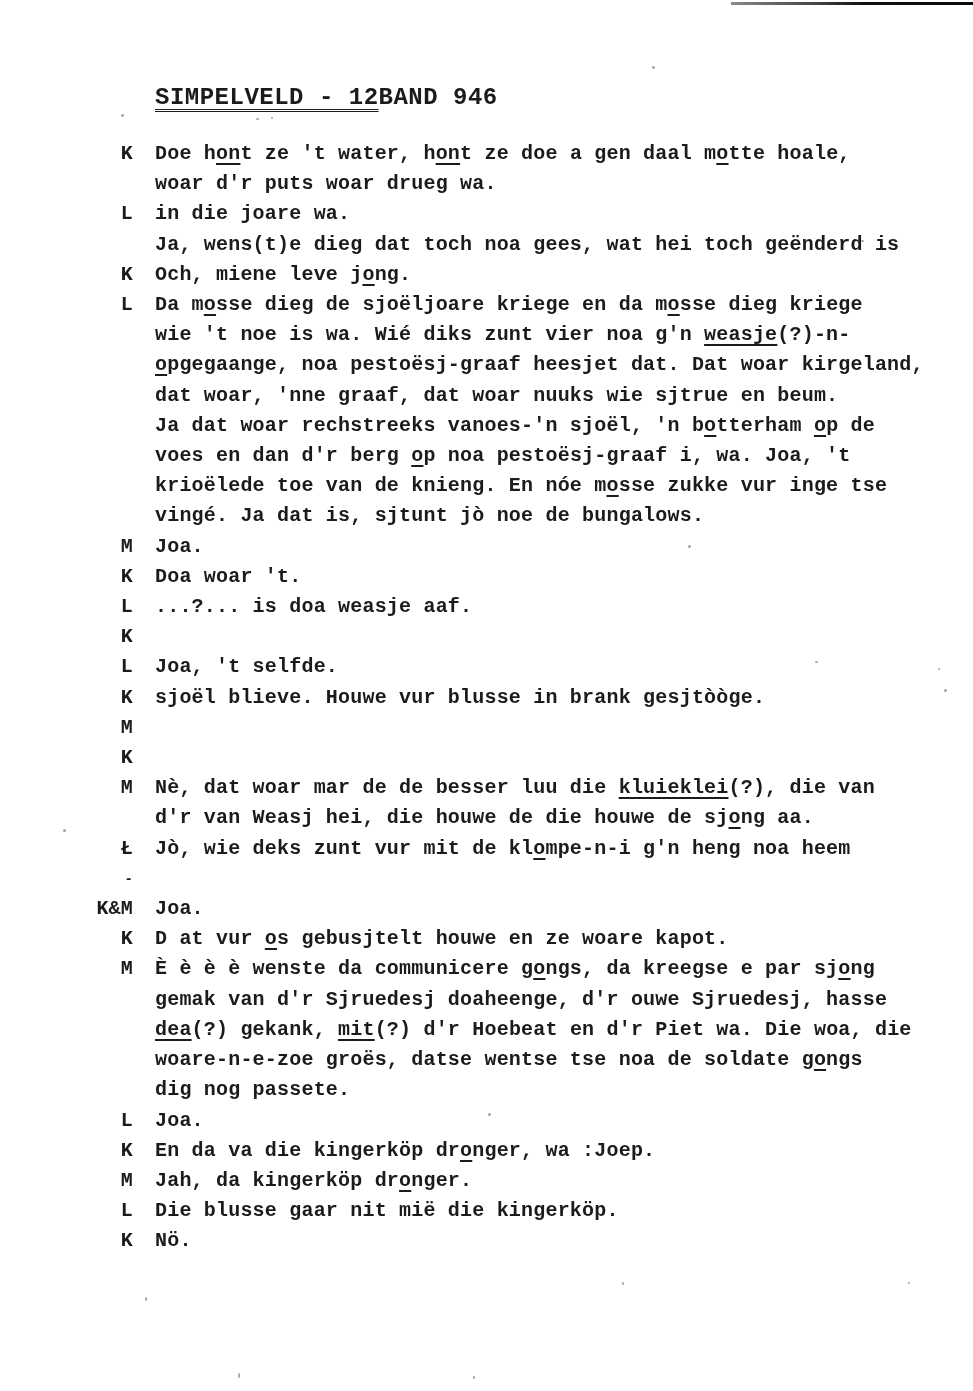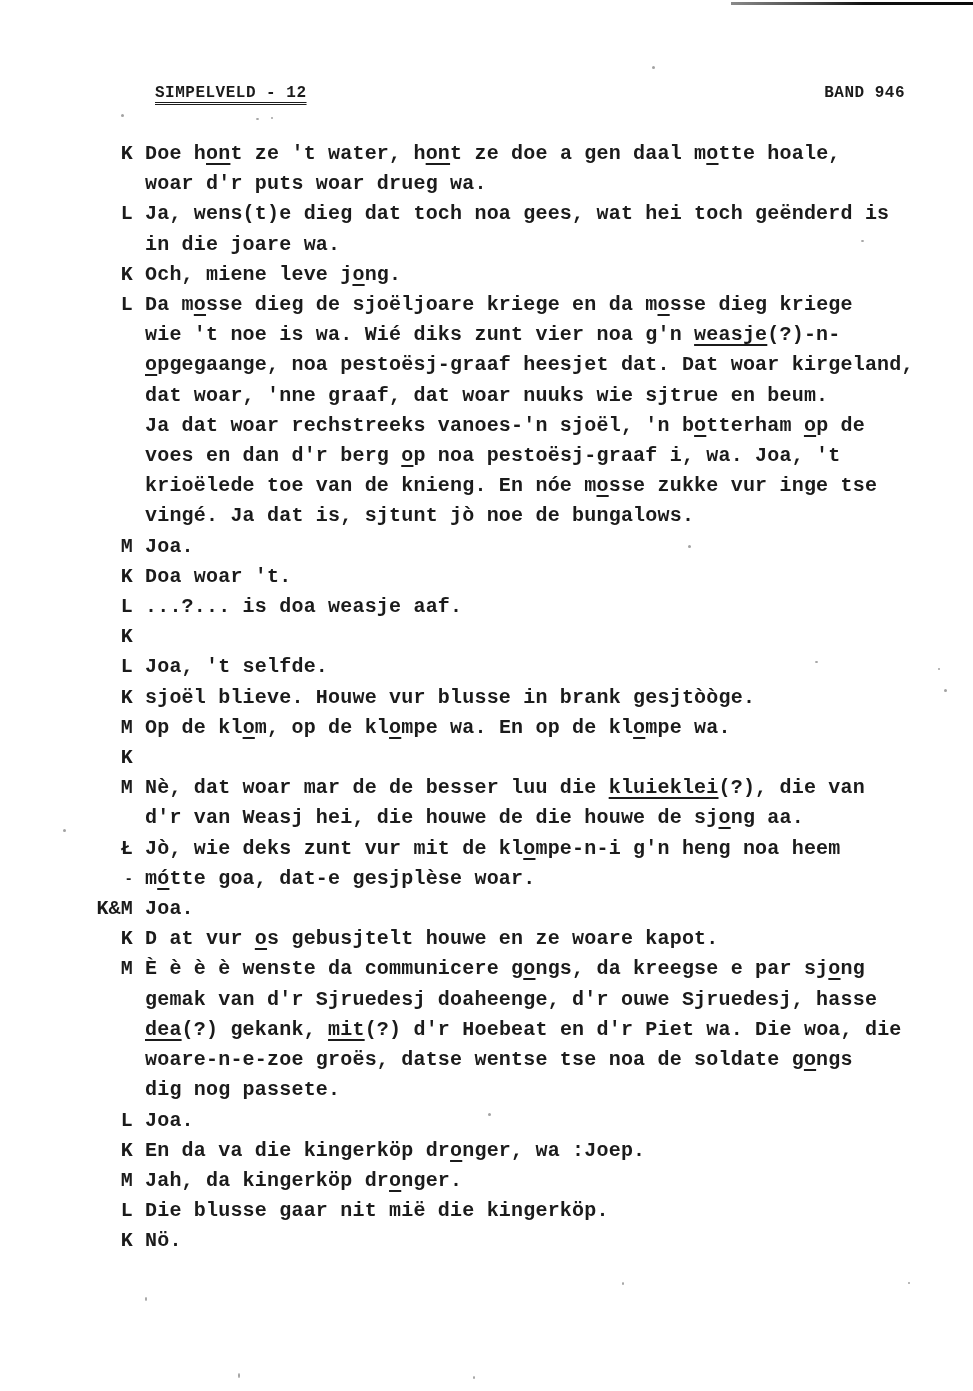--- a/index.html
+++ b/index.html
@@ -12,39 +12,39 @@
     color:#1b1b1b;
     -webkit-font-smoothing:antialiased;
   }
   .page{position:absolute;inset:0;}
   
   .top-rule{
     position:absolute;top:2px;left:731px;width:242px;height:3px;
     background:linear-gradient(90deg,#8a8a8a 0%,#444 35%,#111 55%,#0a0a0a 100%);
   }
   .header{
-    position:absolute;top:84px;left:155px;right:68px;
-    display:flex;justify-content:space-between;
-    font-size:16px;font-weight:bold;letter-spacing:.5px;
+    position:absolute;top:84px;left:155px;right:78px;
+    display:flex;justify-content:flex-start;
+    font-size:24px;font-weight:bold;letter-spacing:.5px;
   }
   .dblu{
     text-decoration:underline double;
     text-decoration-thickness:1px;
     text-underline-offset:5px;
   }
   .dialogue{
     position:absolute;top:139px;left:85px;width:860px;
     font-size:20px;font-weight:bold;line-height:30.2px;letter-spacing:.2px;
   }
   .row{display:flex;align-items:flex-start;}
   .label{
     flex:0 0 48px;text-align:right;white-space:pre;
   }
   .label-note{font-size:14px;line-height:30.2px;}
-  .text{margin-left:12px;white-space:pre;}
+  .text{margin-left:22px;white-space:pre;}
   .u{
     text-decoration:underline;
     text-decoration-thickness:1.5px;
     text-underline-offset:4px;
   }
   
   .speck{position:absolute;background:#555;border-radius:50%;opacity:.55;}
 </style>
 </head>
 <body>
@@ -58,21 +58,21 @@
     <span>BAND 946</span>
   </div>
 
   <div class="dialogue" id="dialogue">
       <div class="row">
         <div class="label">K</div>
         <div class="text"><div>Doe h<span class="u">on</span>t ze 't water, h<span class="u">on</span>t ze doe a gen daal m<span class="u">o</span>tte hoale,</div><div>woar d'r puts woar drueg wa.</div></div>
       </div>
       <div class="row">
         <div class="label">L</div>
-        <div class="text"><div>Ja, wens(t)e dieg dat toch noa gees, wat hei toch geënderd is</div><div>in die joare wa.</div></div>
+        <div class="text"><div>in die joare wa.</div><div>Ja, wens(t)e dieg dat toch noa gees, wat hei toch geënderd is</div></div>
       </div>
       <div class="row">
         <div class="label">K</div>
         <div class="text"><div>Och, miene leve j<span class="u">o</span>ng.</div></div>
       </div>
       <div class="row">
         <div class="label">L</div>
         <div class="text"><div>Da m<span class="u">o</span>sse dieg de sjoëljoare kriege en da m<span class="u">o</span>sse dieg kriege</div><div>wie 't noe is wa. Wié diks zunt vier noa g'n <span class="u">weasje</span>(?)-n-</div><div><span class="u">o</span>pgegaange, noa pestoësj-graaf heesjet dat. Dat woar kirgeland,</div><div>dat woar, 'nne graaf, dat woar nuuks wie sjtrue en beum.</div><div>Ja dat woar rechstreeks vanoes-'n sjoël, 'n b<span class="u">o</span>tterham <span class="u">o</span>p de</div><div>voes en dan d'r berg <span class="u">o</span>p noa pestoësj-graaf i, wa. Joa, 't</div><div>krioëlede toe van de knieng. En nóe m<span class="u">o</span>sse zukke vur inge tse</div><div>vingé. Ja dat is, sjtunt jò noe de bungalows.</div></div>
       </div>
       <div class="row">
@@ -93,32 +93,31 @@
       <div class="row">
         <div class="label">L</div>
         <div class="text"><div>Joa, 't selfde.</div></div>
       </div>
       <div class="row">
         <div class="label">K</div>
         <div class="text"><div>sjoël blieve. Houwe vur blusse in brank gesjtòòge.</div></div>
       </div>
       <div class="row">
         <div class="label">M</div>
-        <div class="text"><div>Op de kl<span class="u">o</span>m, op de kl<span class="u">o</span>mpe wa. En op de kl<span class="u">o</span>mpe wa.</div></div>
       </div>
       <div class="row">
         <div class="label">K</div>
       </div>
       <div class="row">
         <div class="label">M</div>
         <div class="text"><div>Nè, dat woar mar de de besser luu die <span class="u">kluieklei</span>(?), die van</div><div>d'r van Weasj hei, die houwe de die houwe de sj<span class="u">o</span>ng aa.</div></div>
       </div>
       <div class="row">
         <div class="label">Ł<div class="label-note">-</div></div>
-        <div class="text"><div>Jò, wie deks zunt vur mit de kl<span class="u">o</span>mpe-n-i g'n heng noa heem</div><div>m<span class="u">ó</span>tte goa, dat-e gesjplèse woar.</div></div>
+        <div class="text"><div>Jò, wie deks zunt vur mit de kl<span class="u">o</span>mpe-n-i g'n heng noa heem</div></div>
       </div>
       <div class="row">
         <div class="label">K&amp;M</div>
         <div class="text"><div>Joa.</div></div>
       </div>
       <div class="row">
         <div class="label">K</div>
         <div class="text"><div>D at vur <span class="u">o</span>s gebusjtelt houwe en ze woare kapot.</div></div>
       </div>
       <div class="row">

